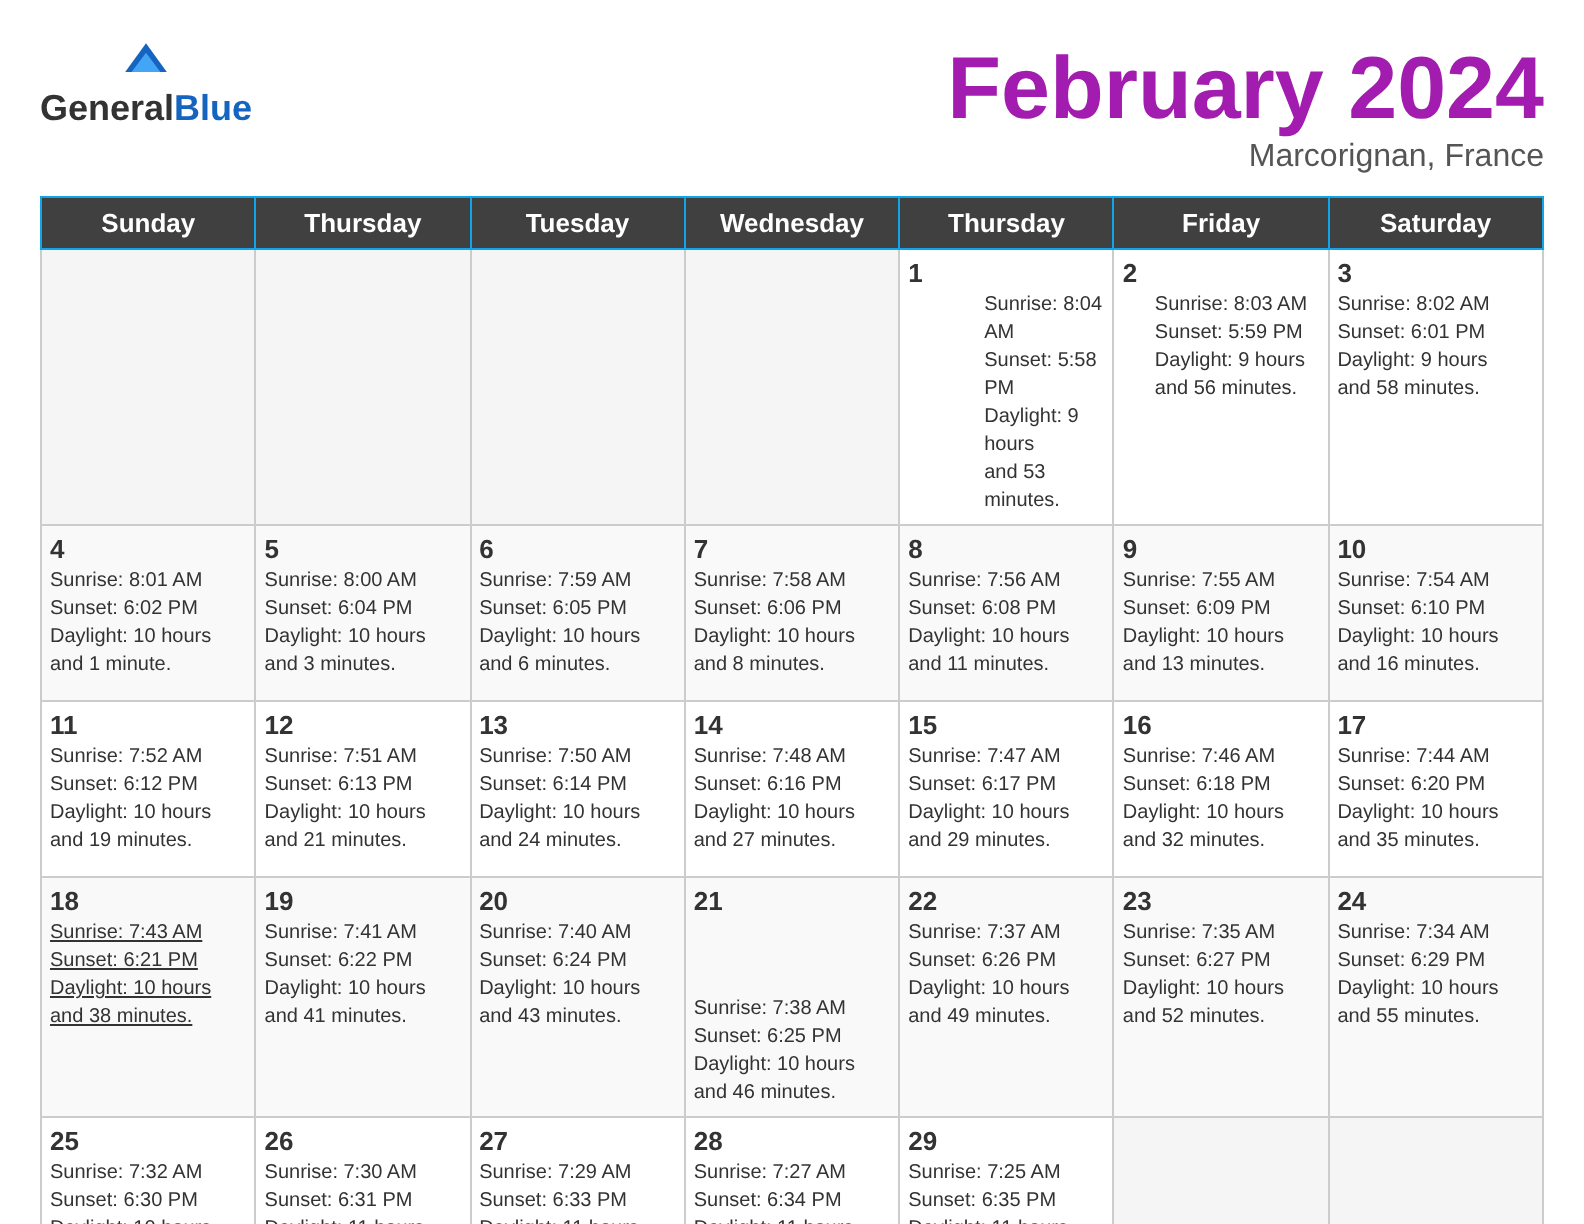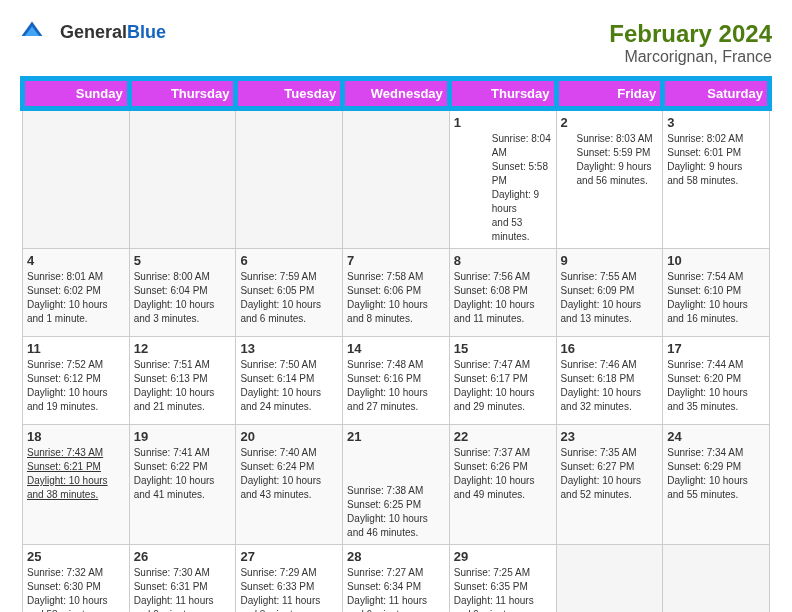--- a/index.html
+++ b/index.html
@@ -12,61 +12,62 @@
     }
     .header {
       display: flex;
       justify-content: space-between;
       align-items: flex-start;
       margin-bottom: 10px;
     }
     .logo {
       display: flex;
       align-items: center;
-      gap: 16px;
+      gap: 0;
+      flex-direction: column;
     }
     .logo-text-general {
       font-size: 18px;
       font-weight: bold;
       color: #333;
     }
     .logo-text-blue {
       font-size: 18px;
       font-weight: bold;
       color: #1565c0;
     }
     .logo-icon {
       width: 24px;
       height: 24px;
     }
     .title-block {
       text-align: right;
     }
     .calendar-title {
-      font-size: 24px;
-      font-weight: bold;
-      color: #4d7c0f;
+      font-size: 44px;
+      font-weight: bold;
+      color: #a21caf;
     }
     .calendar-subtitle {
       font-size: 16px;
       color: #555;
     }
     table {
       width: 100%;
       border-collapse: collapse;
       table-layout: fixed;
     }
     thead tr th {
-      background-color: #d946ef;
+      background-color: #404040;
       color: #fff;
       font-size: 13px;
       font-weight: bold;
       padding: 5px 4px;
-      text-align: right;
-      border: 5px solid #0ea5e9;
+      text-align: center;
+      border: 1px solid #0ea5e9;
     }
     tbody tr td {
       border: 1px solid #ccc;
       vertical-align: top;
       padding: 4px;
       height: 88px;
       background: #fff;
     }
     tbody tr:nth-child(even) td {
       background: #f9f9f9;

